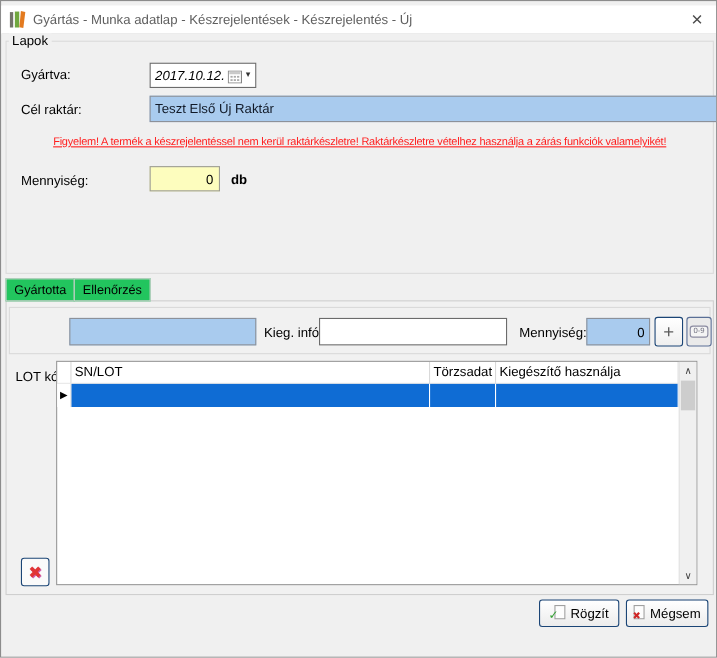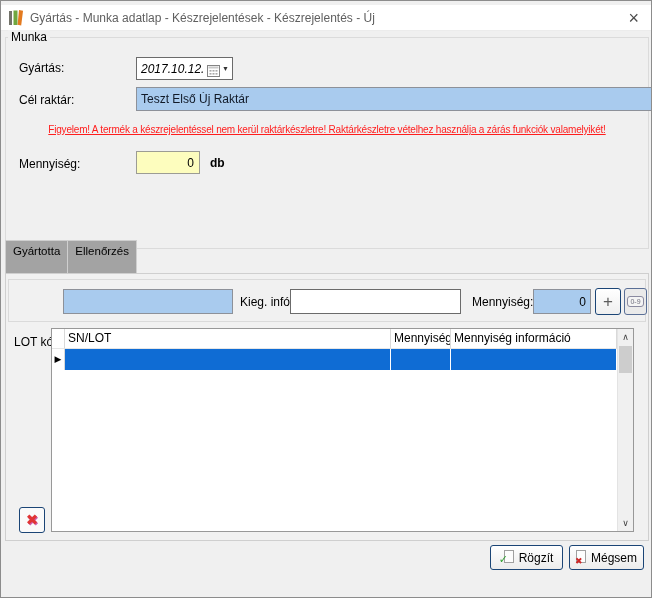--- a/index.html
+++ b/index.html
@@ -28,21 +28,21 @@
   .winicon{display:block;width:12px;height:11px;background:#fff;border:1px solid #6f6f6f;position:relative;}
   .winicon::before{content:"";position:absolute;left:0;top:0;right:0;height:3px;background:#4aa0e0;border-bottom:1px solid #2f6fae;}
 
   .warning{position:absolute;left:6px;top:123px;width:640px;text-align:center;font-size:10px;letter-spacing:-0.2px;color:#ff1e1e;white-space:nowrap;text-decoration:underline;}
 
   input.field{font-family:"Liberation Sans","DejaVu Sans",sans-serif;font-size:12px;outline:none;}
   .yellowfield{position:absolute;left:135px;top:150px;width:64px;height:23px;background:#fdfdbe;border:1px solid #9c9c94;text-align:right;padding-right:5px;}
 
   
   .tabs{position:absolute;left:4px;top:248px;height:25px;display:flex;align-items:flex-end;z-index:3;}
-  .tab{height:34px;line-height:20px;padding:0 7px;font-size:11.5px;background:#a3a3a3;border:1px solid #cfcfcf;border-bottom:1px solid #cfcfcf;margin-right:-1px;color:#000;}
+  .tab{height:21px;line-height:20px;padding:0 7px;font-size:11.5px;background:#22c55e;border:1px solid #cfcfcf;border-bottom:1px solid #cfcfcf;margin-right:-1px;color:#000;}
   .tab.active{height:25px;line-height:24px;background:#f1f1f1;border-bottom:none;position:relative;z-index:4;}
   .tabpage{position:absolute;left:4px;top:272px;width:644px;height:268px;background:#f1f1f1;border:1px solid #cfcfcf;z-index:1;}
 
   
   .lotpanel{position:absolute;left:7px;top:278px;width:638px;height:43px;border:1px solid #dadada;z-index:2;}
   .bluefield{background:#a9cbee;border:1px solid #8d9199;}
   .whitefield{background:#fff;border:1px solid #6b6b6b;}
   .zfield{position:absolute;z-index:3;height:25px;padding:0 4px;}
   .sqbtn{position:absolute;z-index:3;border:1px solid #1b4576;border-radius:3px;background:linear-gradient(#ffffff,#efefef);display:flex;align-items:center;justify-content:center;padding:0;cursor:default;}
   .plusglyph{font-size:17px;color:#5d5d5d;line-height:1;}
@@ -94,23 +94,23 @@
         <rect x="1" y="2" width="3" height="14" fill="#73736a"></rect>
         <rect x="5.5" y="1.5" width="4" height="14.5" fill="#70a73f"></rect>
         <polygon points="11,1 15,1.8 13.2,16.5 9.6,15.7" fill="#e37a1f"></polygon>
       </svg>
     </span>
     <span class="title">Gyártás - Munka adatlap - Készrejelentések - Készrejelentés - Új</span>
     <span class="close">×</span>
   </div>
 
   <div class="groupbox"></div>
-  <span class="gb-label">Munka</span>
-
-  <span class="lbl" style="left:18px;top:60px;">Gyártás:</span>
+  <span class="gb-label">Lapok</span>
+
+  <span class="lbl" style="left:18px;top:60px;">Gyártva:</span>
   <div class="datefield">
     <span class="dateval">2017.10.12.</span>
     <span class="calicon">
       <svg width="13" height="12" viewBox="0 0 13 12">
         <rect x="0.5" y="0.5" width="12" height="11" fill="#ffffff" stroke="#848484"></rect>
         <rect x="1.5" y="1.5" width="10" height="2" fill="#c9c9c9"></rect>
         <g fill="#a9a9a9">
           <rect x="2.5" y="5" width="2" height="1.6"></rect>
             <rect x="5.5" y="5" width="2" height="1.6"></rect>
             <rect x="8.5" y="5" width="2" height="1.6"></rect>
@@ -154,22 +154,22 @@
     <span class="plusglyph">+</span>
   </button>
   <button class="sqbtn numbtn" style="left:623px;top:287px;width:23px;height:27px;">
     <span class="numtag">0-9</span>
   </button>
 
   <div class="grid">
     <div class="gridheader">
       <div class="hcell w-ind"></div>
       <div class="hcell w-c1">SN/LOT</div>
-      <div class="hcell w-c2">Mennyiség</div>
-      <div class="hcell w-c3">Mennyiség információ</div>
+      <div class="hcell w-c2">Törzsadat</div>
+      <div class="hcell w-c3">Kiegészítő használja</div>
     </div>
     <div class="gridrow">
       <div class="indcell"><span>▶</span></div>
       <div class="rcell sel w-c1"></div>
       <div class="rcell sel w-c2"></div>
       <div class="rcell sel" style="width:166px;"></div>
     </div>
     <div class="vscroll">
       <div class="sbtn up">∧</div>
       <div class="sthumb"></div>

